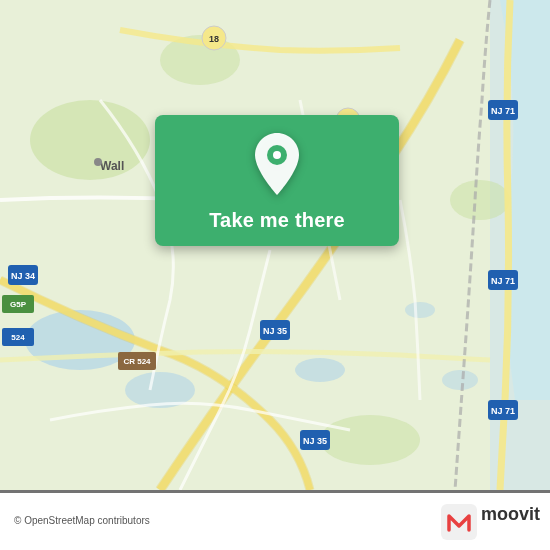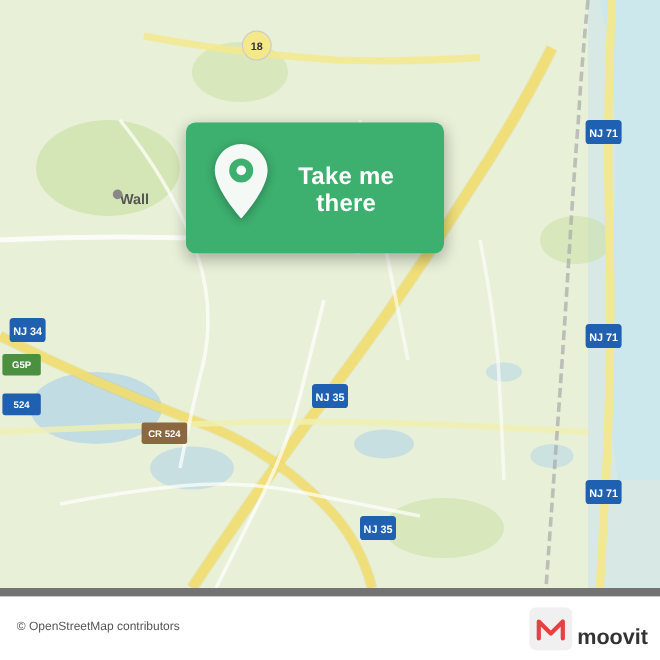--- a/index.html
+++ b/index.html
@@ -24,27 +24,27 @@
     #map-svg {
       width: 100%;
       height: 100%;
       position: absolute;
       top: 0; left: 0;
     }
 
     
     #action-card {
       position: absolute;
-      top: 102px;
+      top: 115px;
       left: 155px;
-      width: 215px;
+      width: 244px;
       background-color: #3daf6e;
       border-radius: 8px;
       display: flex;
-      flex-direction: row;
+      flex-direction: column;
       align-items: center;
       padding: 18px 20px 14px 20px;
       box-shadow: 0 4px 12px rgba(0,0,0,0.3);
       cursor: pointer;
     }
 
     #pin-icon-wrapper {
       margin-bottom: 10px;
     }
 
@@ -66,21 +66,21 @@
     }
 
     
     #bottom-bar {
       width: 550px;
       height: 60px;
       background: white;
       display: flex;
       align-items: center;
       padding: 0 10px 0 14px;
-      border-top: 7px solid #737373;
+      border-top: 3px solid #737373;
       justify-content: space-between;
     }
 
     #location-info {
       display: flex;
       flex-direction: column;
     }
 
     #attribution {
       font-size: 10px;
@@ -89,21 +89,21 @@
     }
 
     #location-name {
       font-size: 14px;
       font-weight: 500;
       color: #222;
     }
 
     #moovit-logo {
       display: flex;
-      align-items: flex-end;
+      align-items: flex-start;
       gap: 4px;
       padding-left: 20px;
     }
 
     #moovit-icon {
       width: 36px;
       height: 36px;
     }
 
     #moovit-text {

